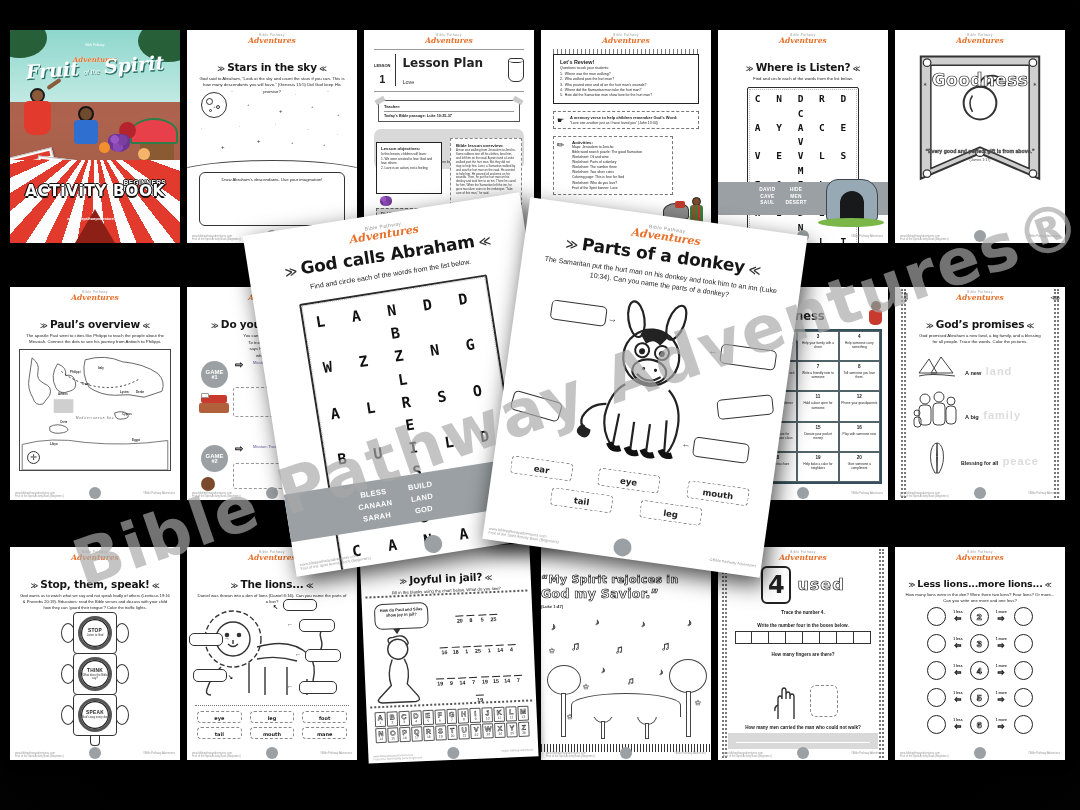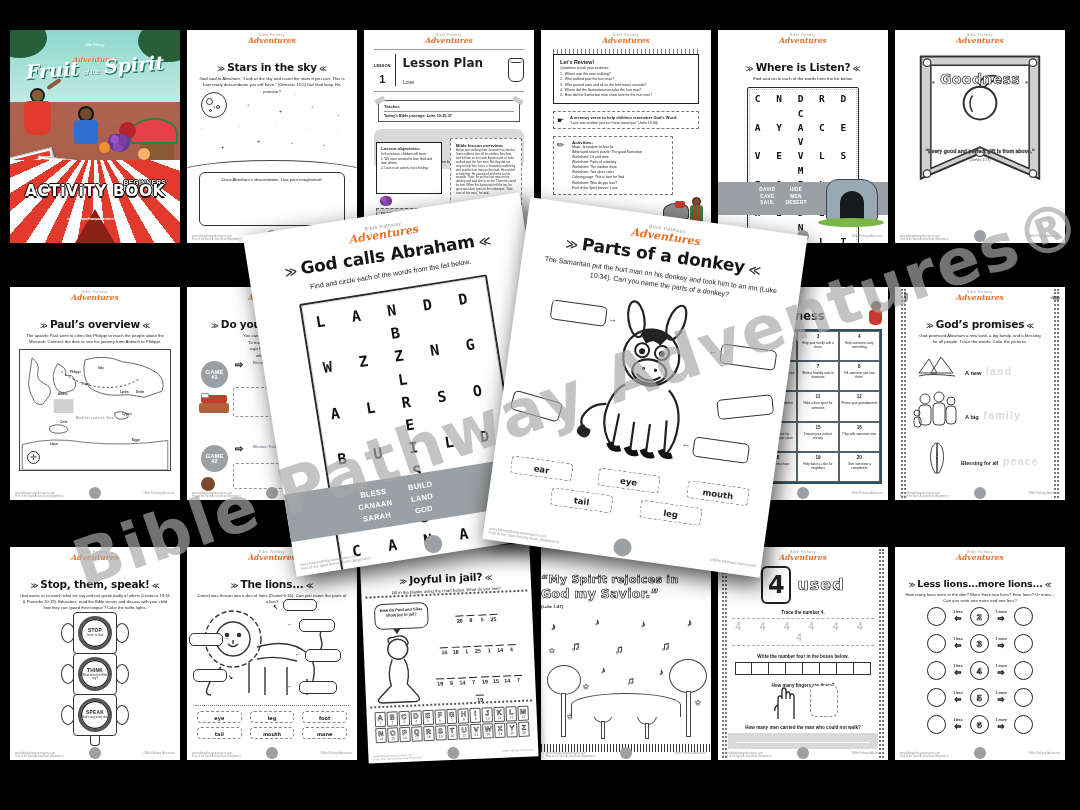--- a/index.html
+++ b/index.html
@@ -330,21 +330,21 @@
         <circle cx="92" cy="8" r="3" fill="#fff" stroke="#333"></circle>
       <circle cx="8" cy="96" r="3" fill="#fff" stroke="#333"></circle>
         <circle cx="92" cy="96" r="3" fill="#fff" stroke="#333"></circle>
       <circle cx="50" cy="79" r="3.4" fill="#fff" stroke="#333"></circle>
       <circle cx="50" cy="40" r="13" fill="none" stroke="#333" stroke-width="1.6"></circle>
       <path d="M50 27 Q49 21 55 19 Q63 17 66 21 Q58 22 54 27 Z" fill="none" stroke="#333" stroke-width="1.4"></path>
       <path d="M44 34 Q40 40 44 47" fill="none" stroke="#333" stroke-width="1.2"></path>
     </svg>
     <div style="position:absolute;left:0;right:0;top:40px;text-align:center;z-index:2">
       <span style="font-size:5px;color:#333">∗</span>
-      <span class="stroke" style="font-size:14px;letter-spacing:.4px">Goodness</span>
+      <span class="stroke" style="font-size:17px;letter-spacing:.4px">Goodness</span>
       <span style="font-size:5px;color:#333">∗</span>
     </div>
     <div style="position:absolute;left:30px;right:30px;top:118px;text-align:center;z-index:2">
       <div style="font-size:5.2px;font-weight:bold;color:#555;-webkit-text-stroke:.3px #444;line-height:1.5">“Every good and perfect gift is from above.”</div>
       <div style="font-size:3.6px;color:#444;margin-top:2px">(James 1:17)</div>
     </div>
   <div class="pfoot">
         <span>www.biblepathwayadventures.com<br>Fruit of the Spirit Activity Book (Beginners)</span>
         <span>©Bible Pathway Adventures</span>
       </div>
@@ -836,21 +836,20 @@
         <span class="bt">Bible Pathway</span>
         <span class="bs">Adventures</span>
       </div>
     <div class="loopb" style="left:4px"></div>
     <div class="loopb" style="right:4px"></div>
     <div style="display:flex;align-items:center;justify-content:center;gap:6px;margin-top:4px">
       <div style="width:30px;height:38px;border:2px solid #222;border-radius:6px;display:flex;align-items:center;justify-content:center;font-size:24px;font-weight:800;font-family:'DejaVu Sans',sans-serif">4</div>
       <span class="stroke" style="font-size:16px;letter-spacing:1px">used</span>
     </div>
     <div class="mini-h" style="margin-top:6px">Trace the number 4.</div>
-    <div style="margin:3px 14px 0;border-top:1px dashed #aaa;border-bottom:1px dashed #aaa;padding:2px 0;text-align:center;font-size:10px;color:#c9c9c9;font-weight:bold;letter-spacing:8px">4 4 4 4 4 4 4</div>
     <div class="mini-h" style="margin-top:8px">Write the number four in the boxes below.</div>
     <div style="display:flex;justify-content:center;gap:0;margin-top:3px">
       <div style="width:17px;height:13px;border:1px solid #333"></div>
         <div style="width:17px;height:13px;border:1px solid #333;border-left:none"></div>
         <div style="width:17px;height:13px;border:1px solid #333;border-left:none"></div>
         <div style="width:17px;height:13px;border:1px solid #333;border-left:none"></div>
         <div style="width:17px;height:13px;border:1px solid #333;border-left:none"></div>
         <div style="width:17px;height:13px;border:1px solid #333;border-left:none"></div>
         <div style="width:17px;height:13px;border:1px solid #333;border-left:none"></div>
         <div style="width:17px;height:13px;border:1px solid #333;border-left:none"></div>

